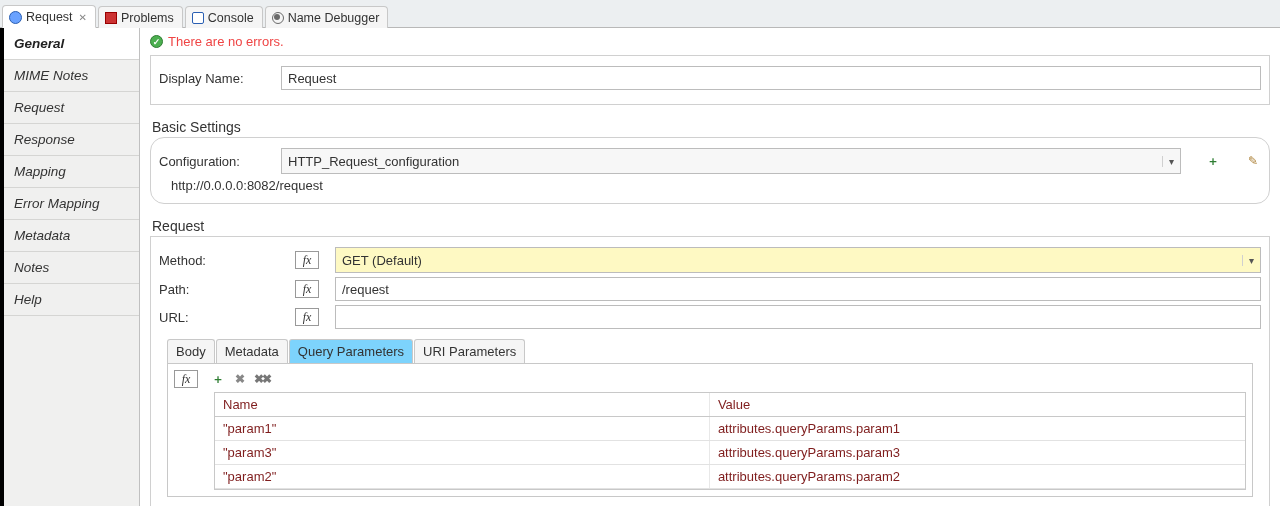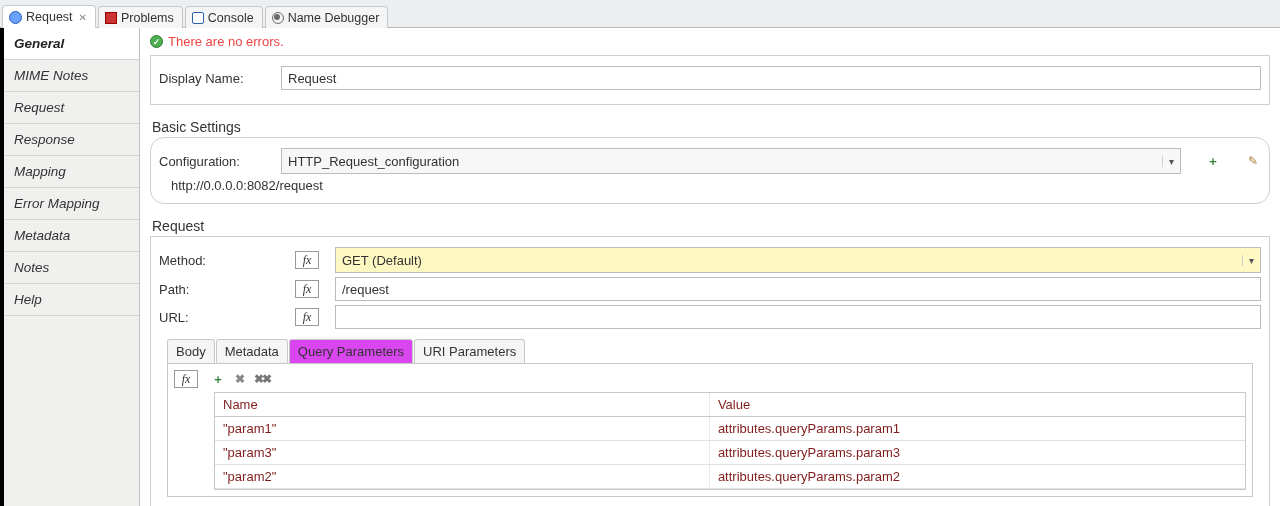--- a/index.html
+++ b/index.html
@@ -231,21 +231,21 @@
     border: 1px solid #c8c8c8;
     border-bottom: none;
     background: #f5f5f5;
     font-size: 13px;
     cursor: pointer;
     border-radius: 3px 3px 0 0;
     margin-right: 1px;
     color: #333;
   }
   .inner-tab.active {
-    background: #d946ef;
+    background: #7dd3fc;
   }
   .params-box {
     border: 1px solid #c8c8c8;
     margin: 0 8px;
     padding: 4px 6px 6px 6px;
   }
   .params-toolbar {
     display: flex;
     align-items: center;
     gap: 6px;

